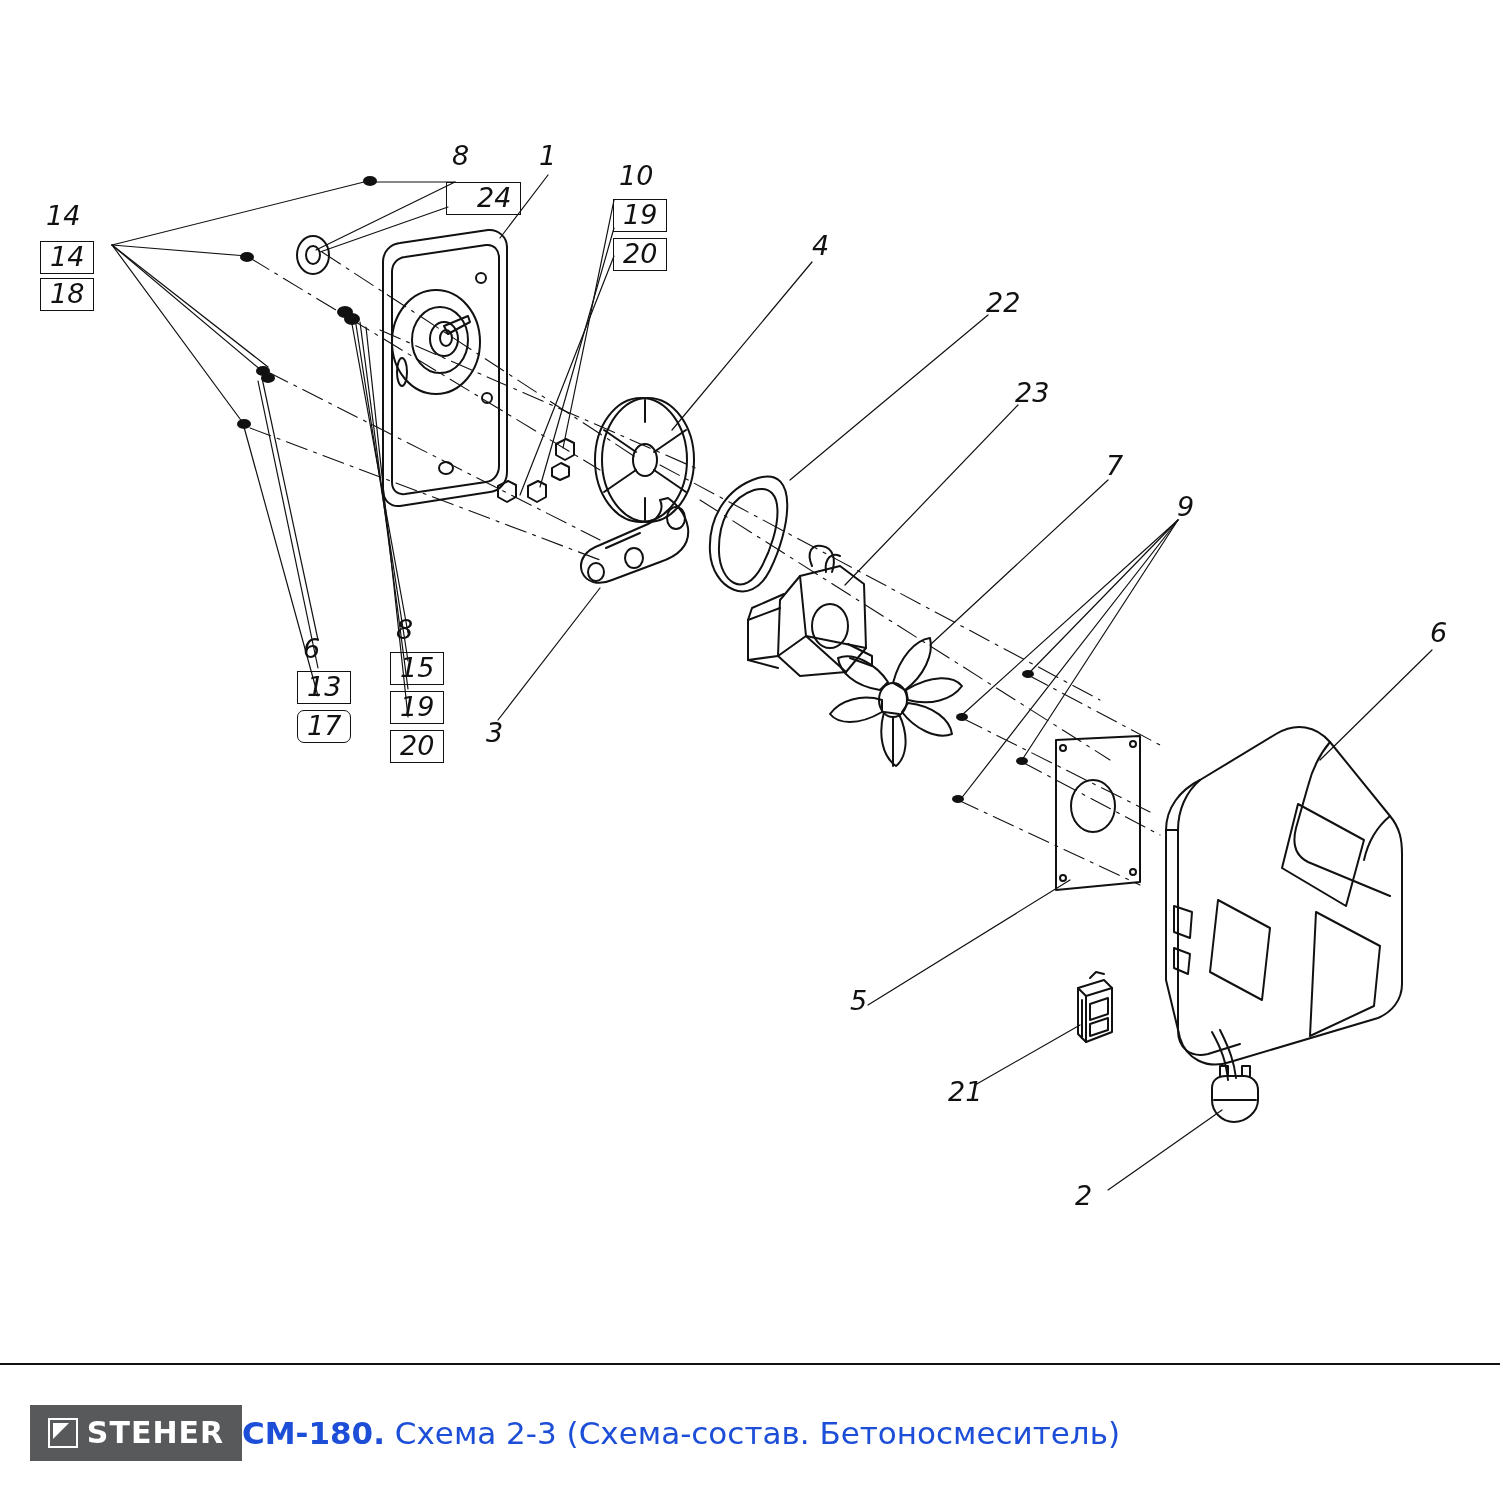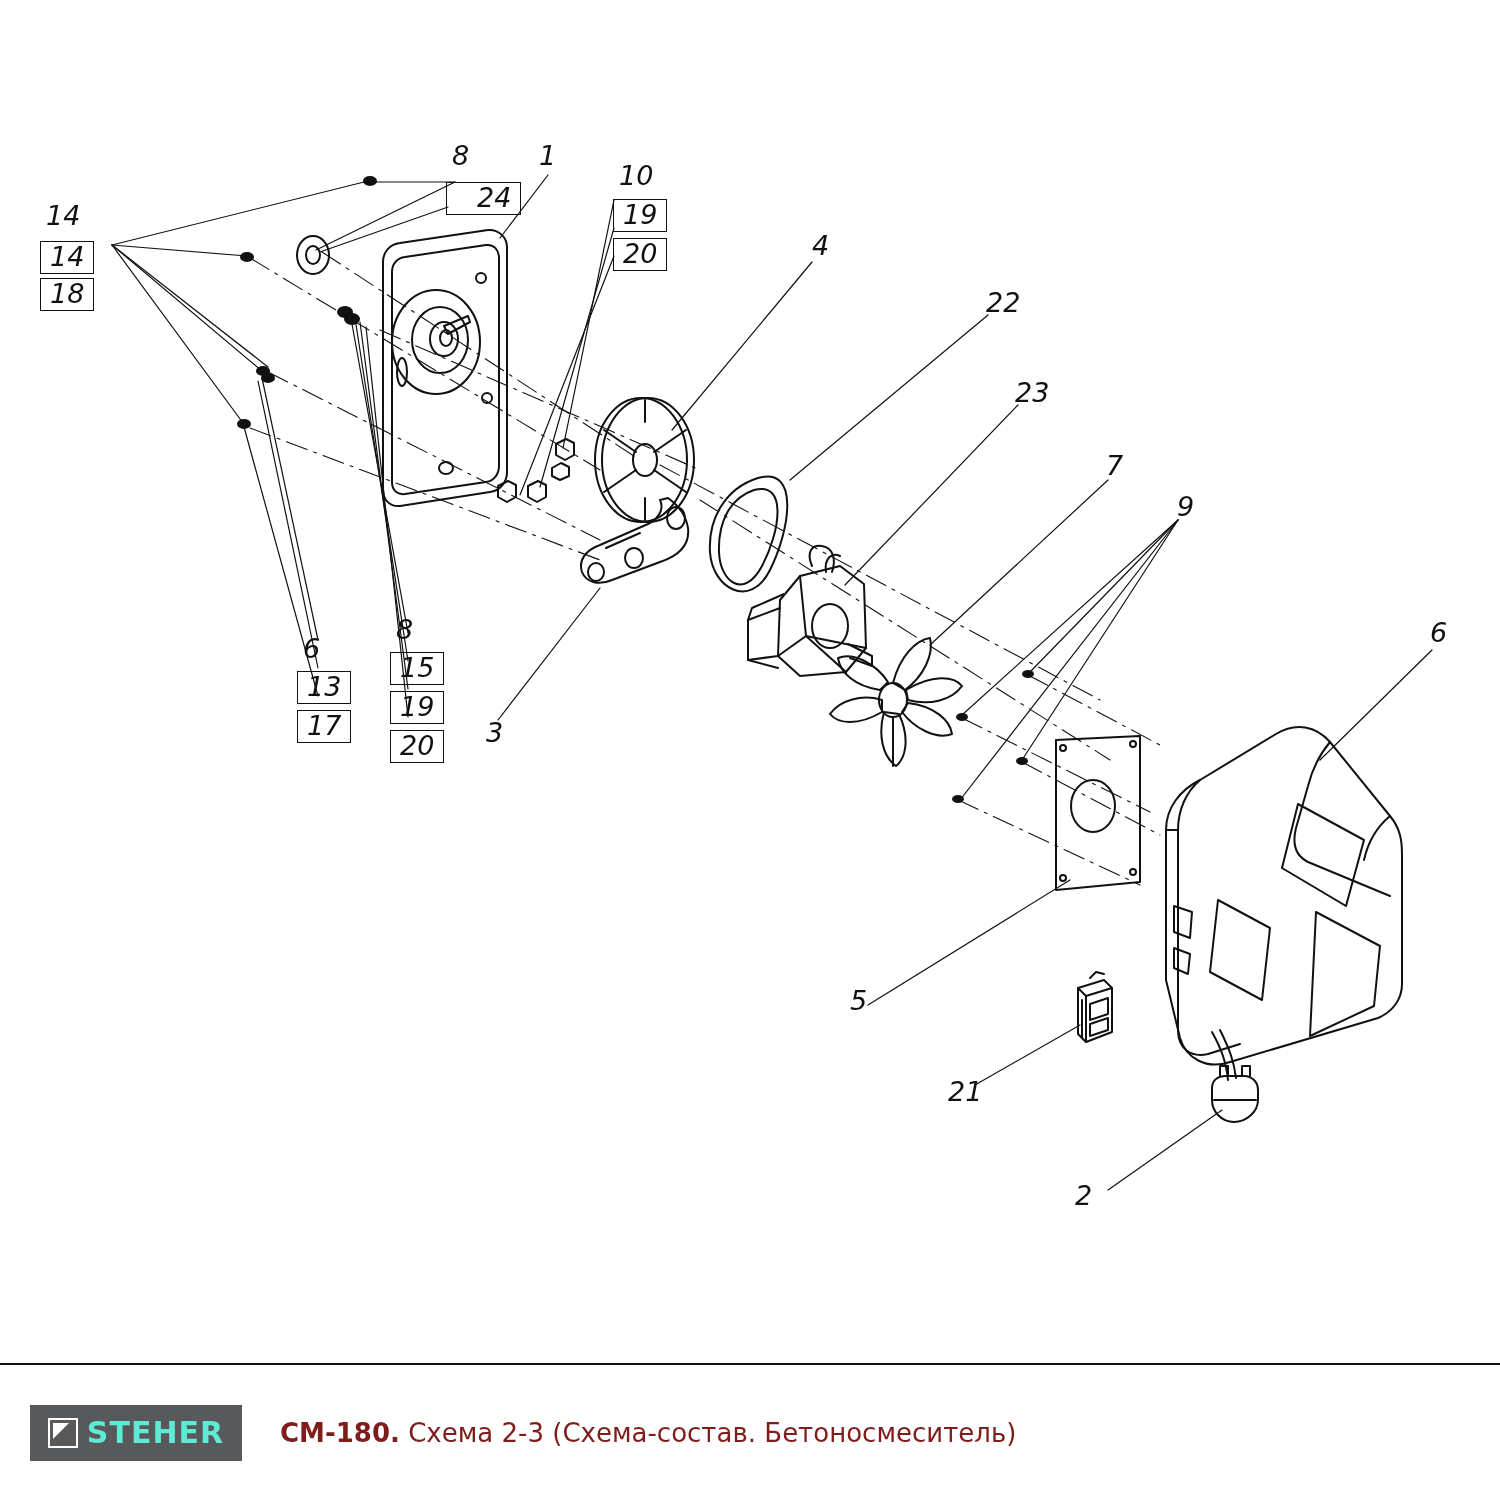--- a/index.html
+++ b/index.html
@@ -31,39 +31,38 @@
     border-top:2px solid #111;
     background:#fff;
   }
   .footer-inner{
     display:flex;align-items:center;height:100%;
     padding-left:30px;
   }
   .brand{
     display:flex;align-items:center;justify-content:center;
     background:#58595b;
-    color:#5eead4;
+    color:#ffffff;
     width:212px;height:56px;
-    margin-right:38px;
   }
   .brand-mark{
     width:26px;height:26px;border:2px solid #fff;
     margin-right:9px;position:relative;
   }
   .brand-mark:after{
     content:"";position:absolute;left:3px;top:3px;
     width:0;height:0;
     border-left:16px solid #fff;
     border-bottom:16px solid transparent;
   }
   .brand-text{
     font-family:"DejaVu Sans", sans-serif;
     font-weight:bold;font-size:30px;letter-spacing:1px;
   }
-  .caption{font-size:26px;color:#7f1d1d;}
+  .caption{font-size:31px;color:#1d4ed8;}
   .caption .model{font-weight:bold;}
 </style>
 </head>
 <body>
 
 <div id="diagram-root">
 
   <svg class="layer" viewBox="0 0 1500 1500">
     <g fill="none" stroke="#111" stroke-width="2" stroke-linecap="round" stroke-linejoin="round">
 
@@ -296,21 +295,21 @@
 
   <div class="callout" style="left:812px;  top:230px;">4</div>
   <div class="callout" style="left:986px;  top:287px;">22</div>
   <div class="callout" style="left:1015px; top:377px;">23</div>
   <div class="callout" style="left:1106px; top:450px;">7</div>
   <div class="callout" style="left:1177px; top:491px;">9</div>
   <div class="callout" style="left:1430px; top:617px;">6</div>
 
   <div class="callout" style="left:303px; top:633px;">6</div>
   <div class="callout boxed" style="left:297px; top:671px;">13</div>
-  <div class="callout boxed" style="left:297px; top:710px;">17</div>
+  <div class="callout boxed" style="left:297px; top:710px;border-radius:7px;">17</div>
 
   <div class="callout" style="left:396px; top:614px;">8</div>
   <div class="callout boxed" style="left:390px; top:652px;">15</div>
   <div class="callout boxed" style="left:390px; top:691px;">19</div>
   <div class="callout boxed" style="left:390px; top:730px;">20</div>
 
   <div class="callout" style="left:486px;  top:717px;">3</div>
   <div class="callout" style="left:850px;  top:985px;">5</div>
   <div class="callout" style="left:948px;  top:1076px;">21</div>
   <div class="callout" style="left:1075px; top:1180px;">2</div>

